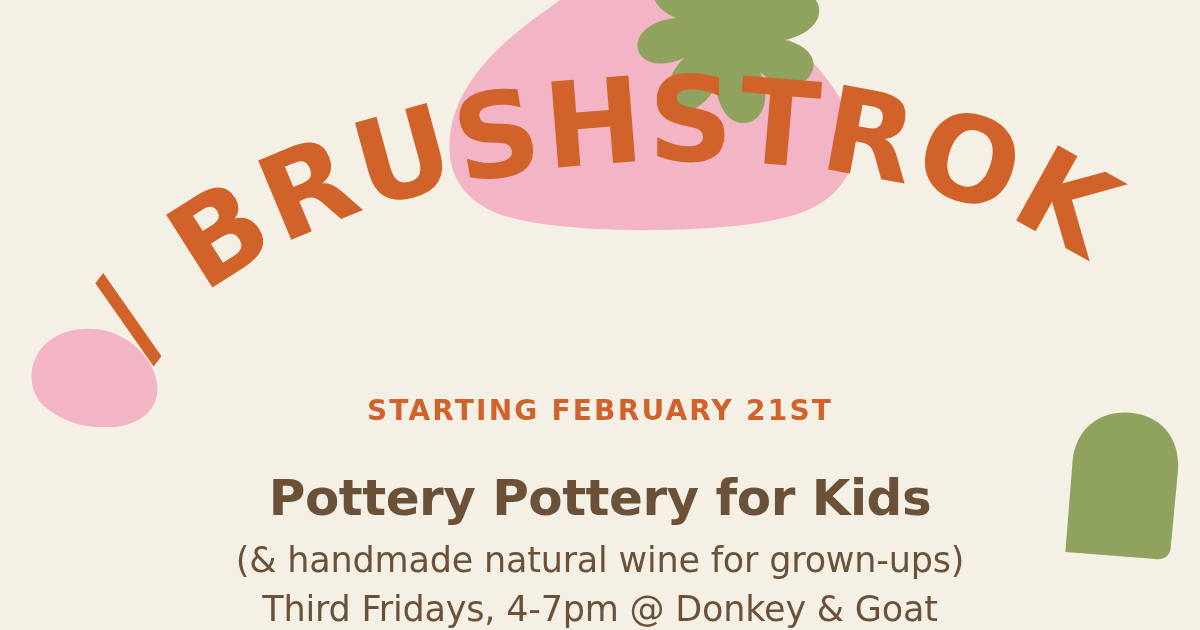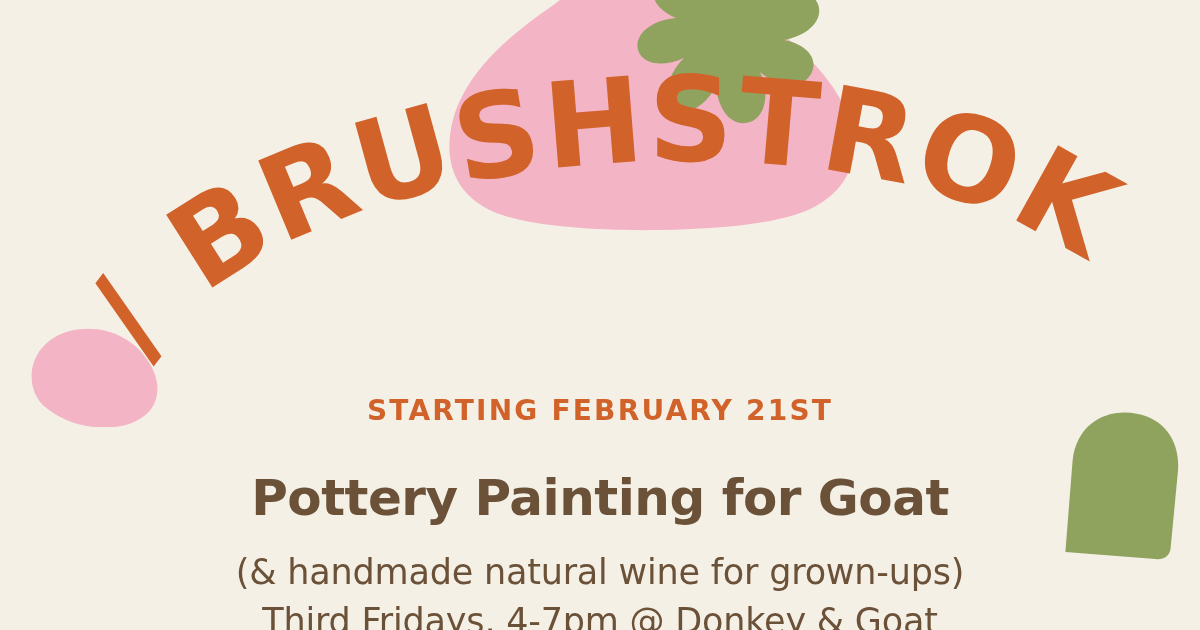--- a/index.html
+++ b/index.html
@@ -60,21 +60,21 @@
     margin-top:46px;
     color:#6B5138;
     font-family:"DejaVu Sans", sans-serif;
     font-weight:700;
     font-size:50px;
     letter-spacing:-0.5px;
     line-height:1.08;
   }
 
   .sub1 {
-    margin-top:28px;
+    margin-top:16px;
     color:#6B5138;
     font-family:"DejaVu Sans", sans-serif;
     font-weight:400;
     font-size:35px;
     letter-spacing:-0.2px;
     line-height:1.1;
   }
 
   .sub2 {
     margin-top:10px;
@@ -150,18 +150,18 @@
                C 18 24, 46 6, 76 8
                C 106 10, 124 32, 124 64
                L 126 138
                C 126 146, 120 150, 112 150
                Z" fill="#8FA35E"></path>
     </g>
   </svg>
 
   <div id="textblock">
     <div class="kicker">STARTING FEBRUARY 21ST</div>
-    <div class="headline">Pottery Painting for Goat</div>
+    <div class="headline">Pottery Pottery for Kids</div>
     <div class="sub1">(&amp; handmade natural wine for grown-ups)</div>
     <div class="sub2">Third Fridays, 4-7pm @ Donkey &amp; Goat</div>
   </div>
 
 </div>
 
 </body></html>

